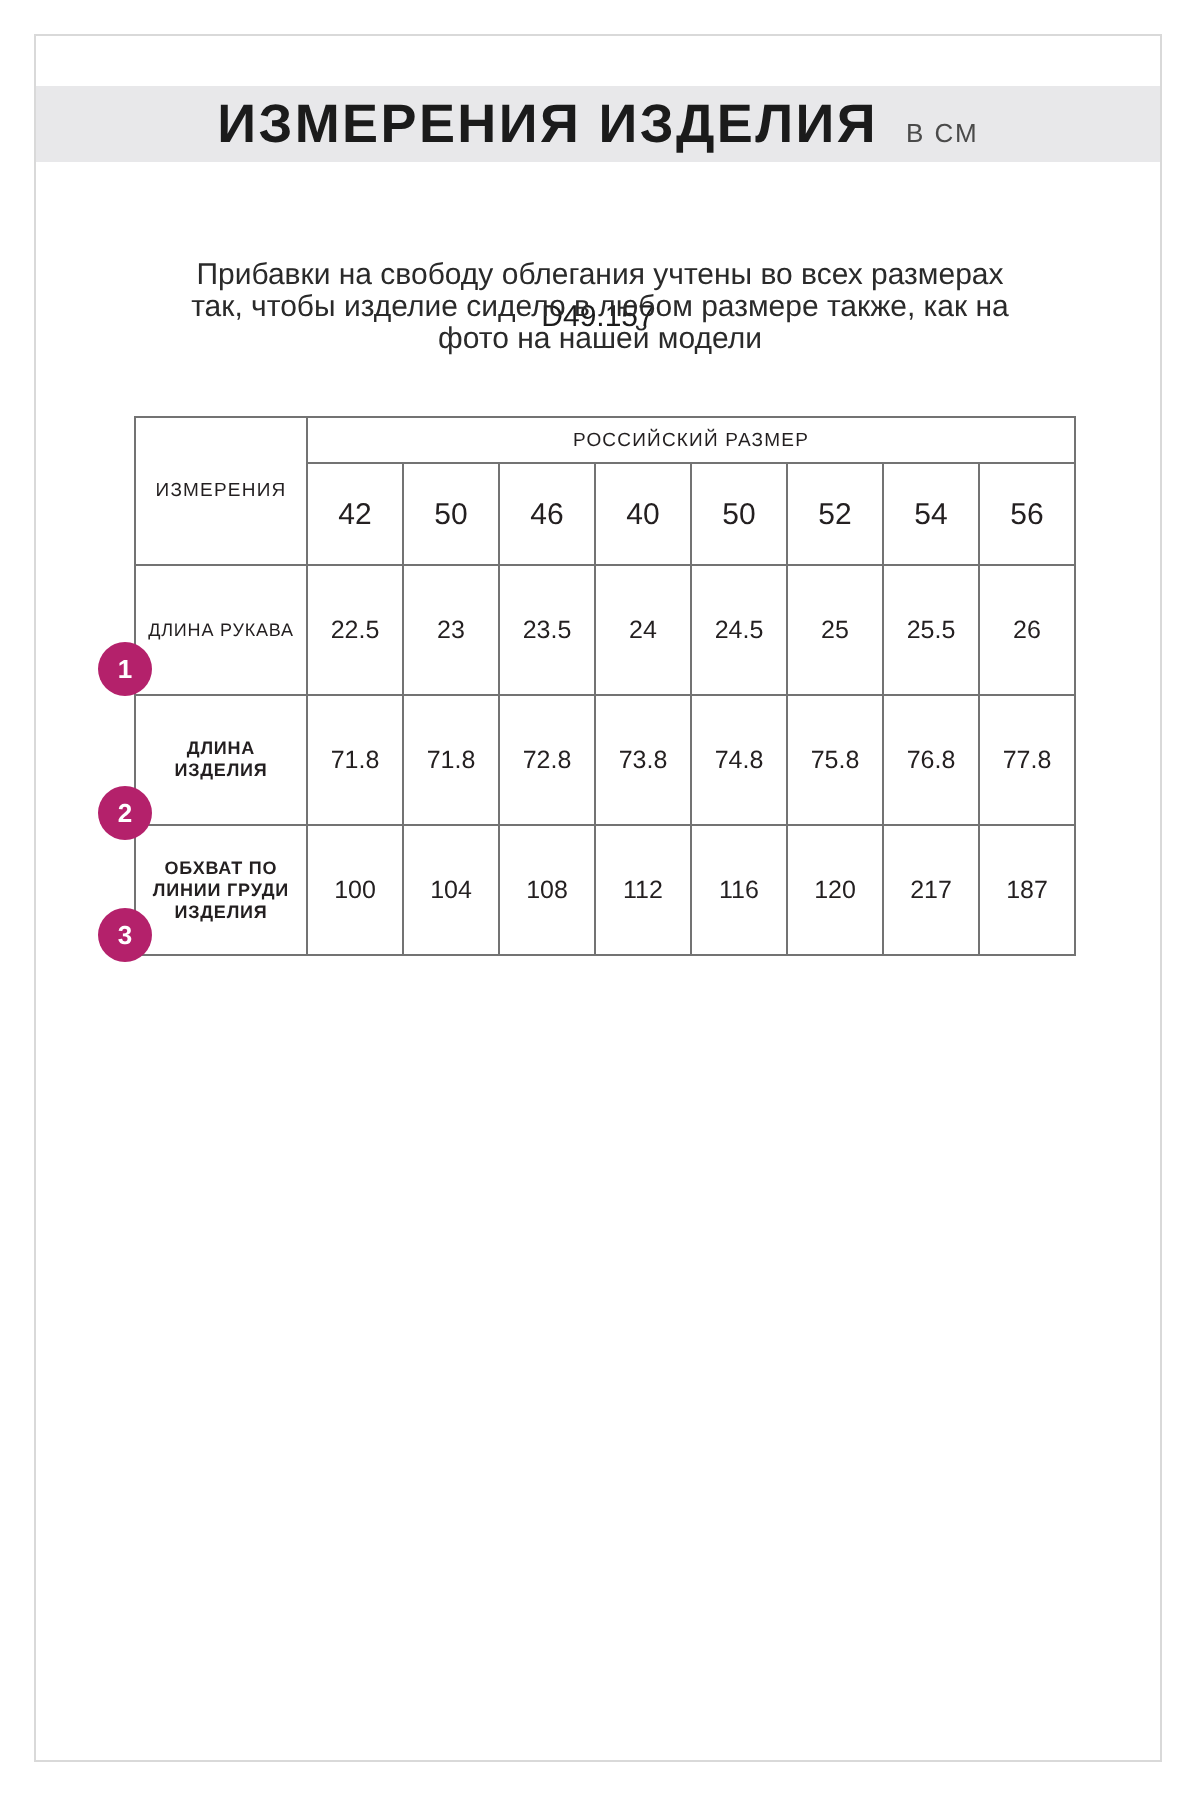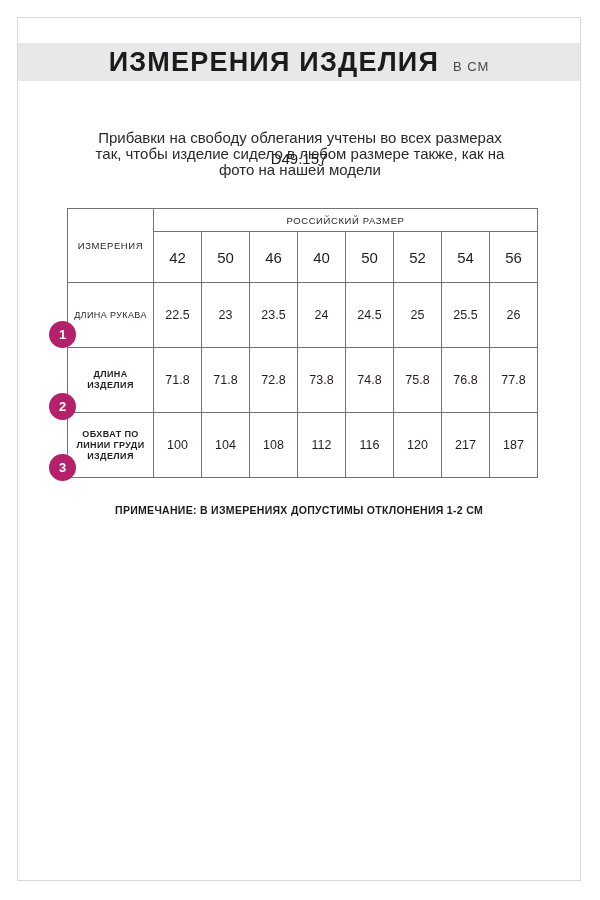--- a/index.html
+++ b/index.html
@@ -232,14 +232,13 @@
         <td class="val">217</td>
         <td class="val">187</td>
       </tr>
     </tbody>
   </table>
 
   <div class="bullet b1">1</div>
   <div class="bullet b2">2</div>
   <div class="bullet b3">3</div>
 
-  <div class="note">ПРИМЕЧАНИЕ: В ИЗМЕРЕНИЯХ ДОПУСТИМЫ ОТКЛОНЕНИЯ 1-2 СМ</div>
 </div>
 
 </body></html>

